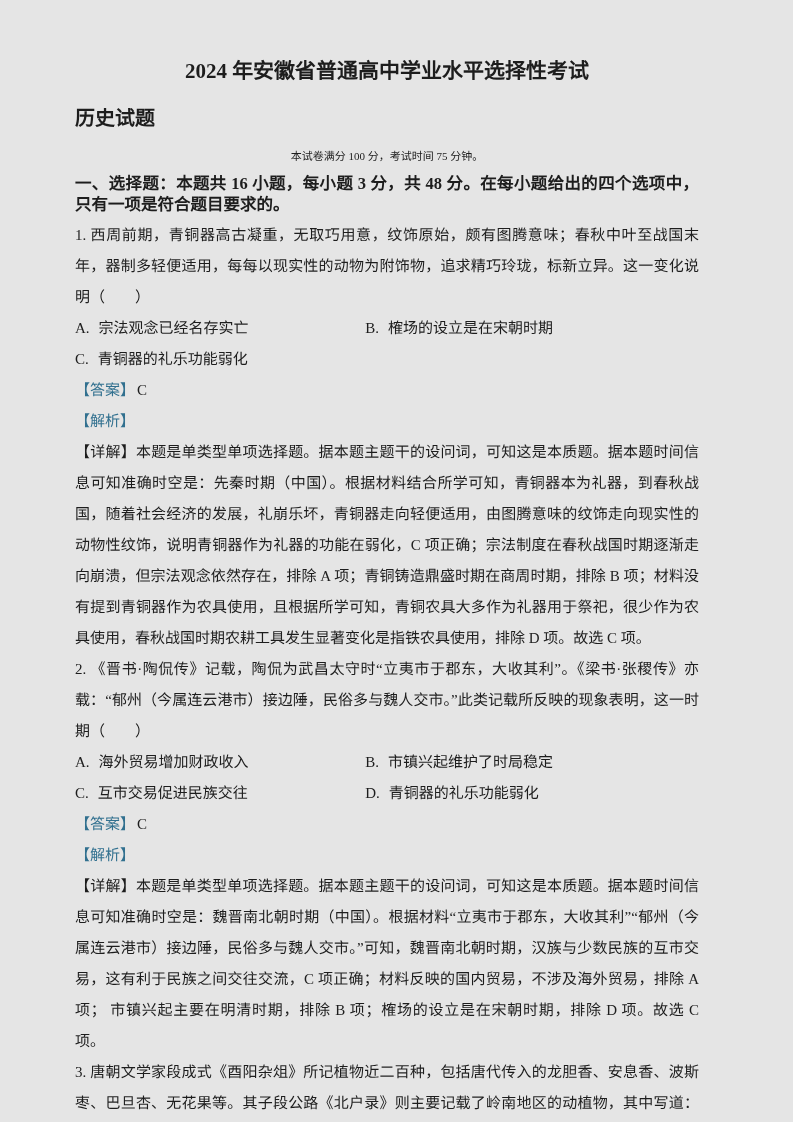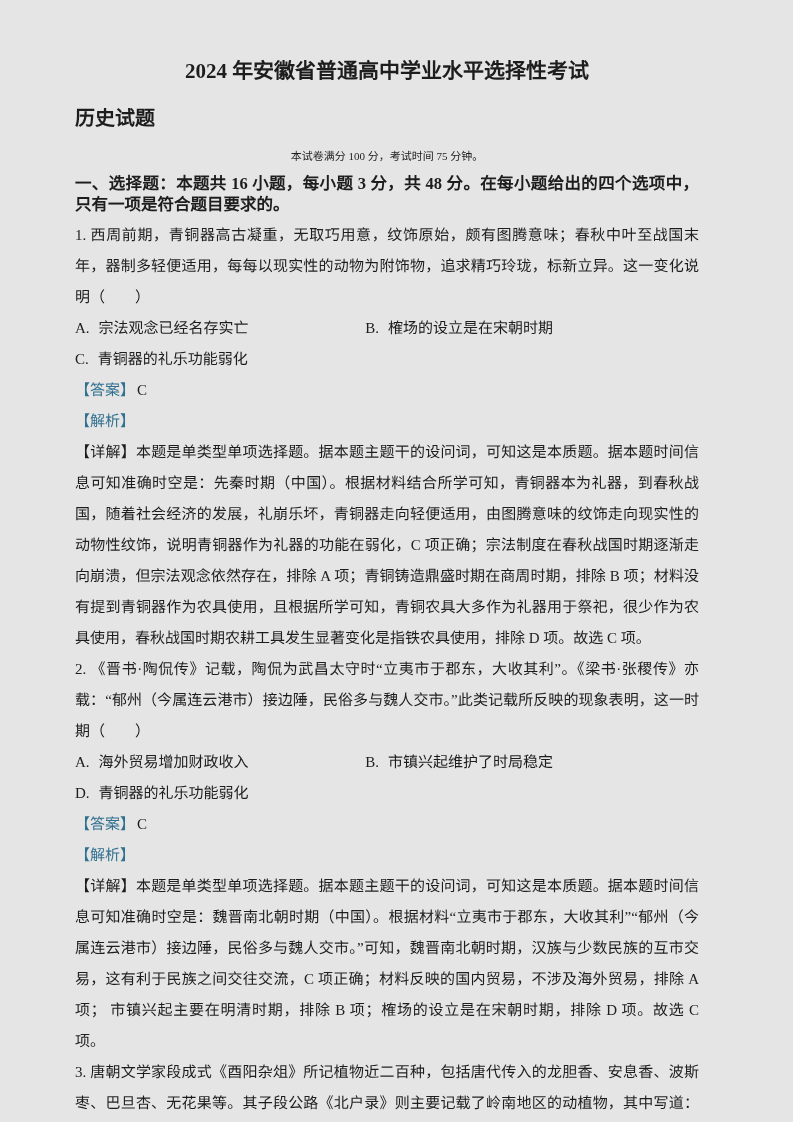--- a/index.html
+++ b/index.html
@@ -120,20 +120,23 @@
   <div class="question-block">
     <p class="stem">2. 《晋书·陶侃传》记载，陶侃为武昌太守时“立夷市于郡东，大收其利”。《梁书·张稷传》亦载：“郁州（今属连云港市）接边陲，民俗多与魏人交市。”此类记载所反映的现象表明，这一时期（　　）</p>
     <div class="options-grid">
       <div class="option">
         <span class="opt-key">A.</span><span>海外贸易增加财政收入</span>
       </div>
       <div class="option">
         <span class="opt-key">B.</span><span>市镇兴起维护了时局稳定</span>
       </div>
       <div class="option">
+        <span class="opt-key">C.</span><span>互市交易促进民族交往</span>
+      </div>
+      <div class="option">
         <span class="opt-key">D.</span><span>青铜器的礼乐功能弱化</span>
       </div>
     </div>
     <p class="meta-line">
       <span class="marker-teal">【答案】</span><span class="answer-value">C</span>
     </p>
     <p class="meta-line">
       <span class="marker-teal">【解析】</span>
     </p>
     <p class="detail">

